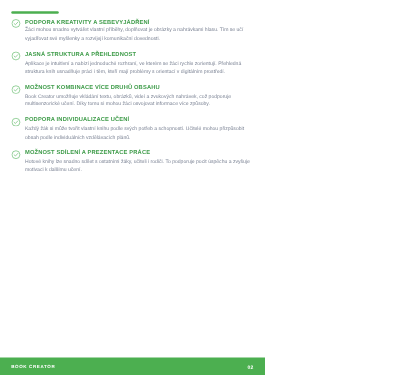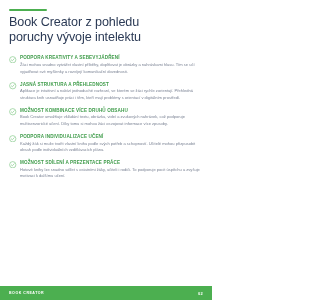--- a/index.html
+++ b/index.html
@@ -109,21 +109,20 @@
 </style>
 </head>
 <body>
 
 <div class="slide">
 
   <div class="content">
 
     <div class="accent-rule"></div>
 
-    <h1 class="page-title">Book Creator z pohledu poruchy vývoje intelektu</h1>
 
     <div class="sections">
 
       <div class="section">
         <span class="check-icon">
           <svg viewBox="0 0 20 20" xmlns="http://www.w3.org/2000/svg">
             <circle cx="10" cy="10" r="8.4" fill="none" stroke="#6cbf73" stroke-width="1.5"></circle>
             <path d="M6.1 10.2 L8.8 12.8 L14 7.3" fill="none" stroke="#6cbf73" stroke-width="1.5" stroke-linecap="round" stroke-linejoin="round"></path>
           </svg>
         </span>

